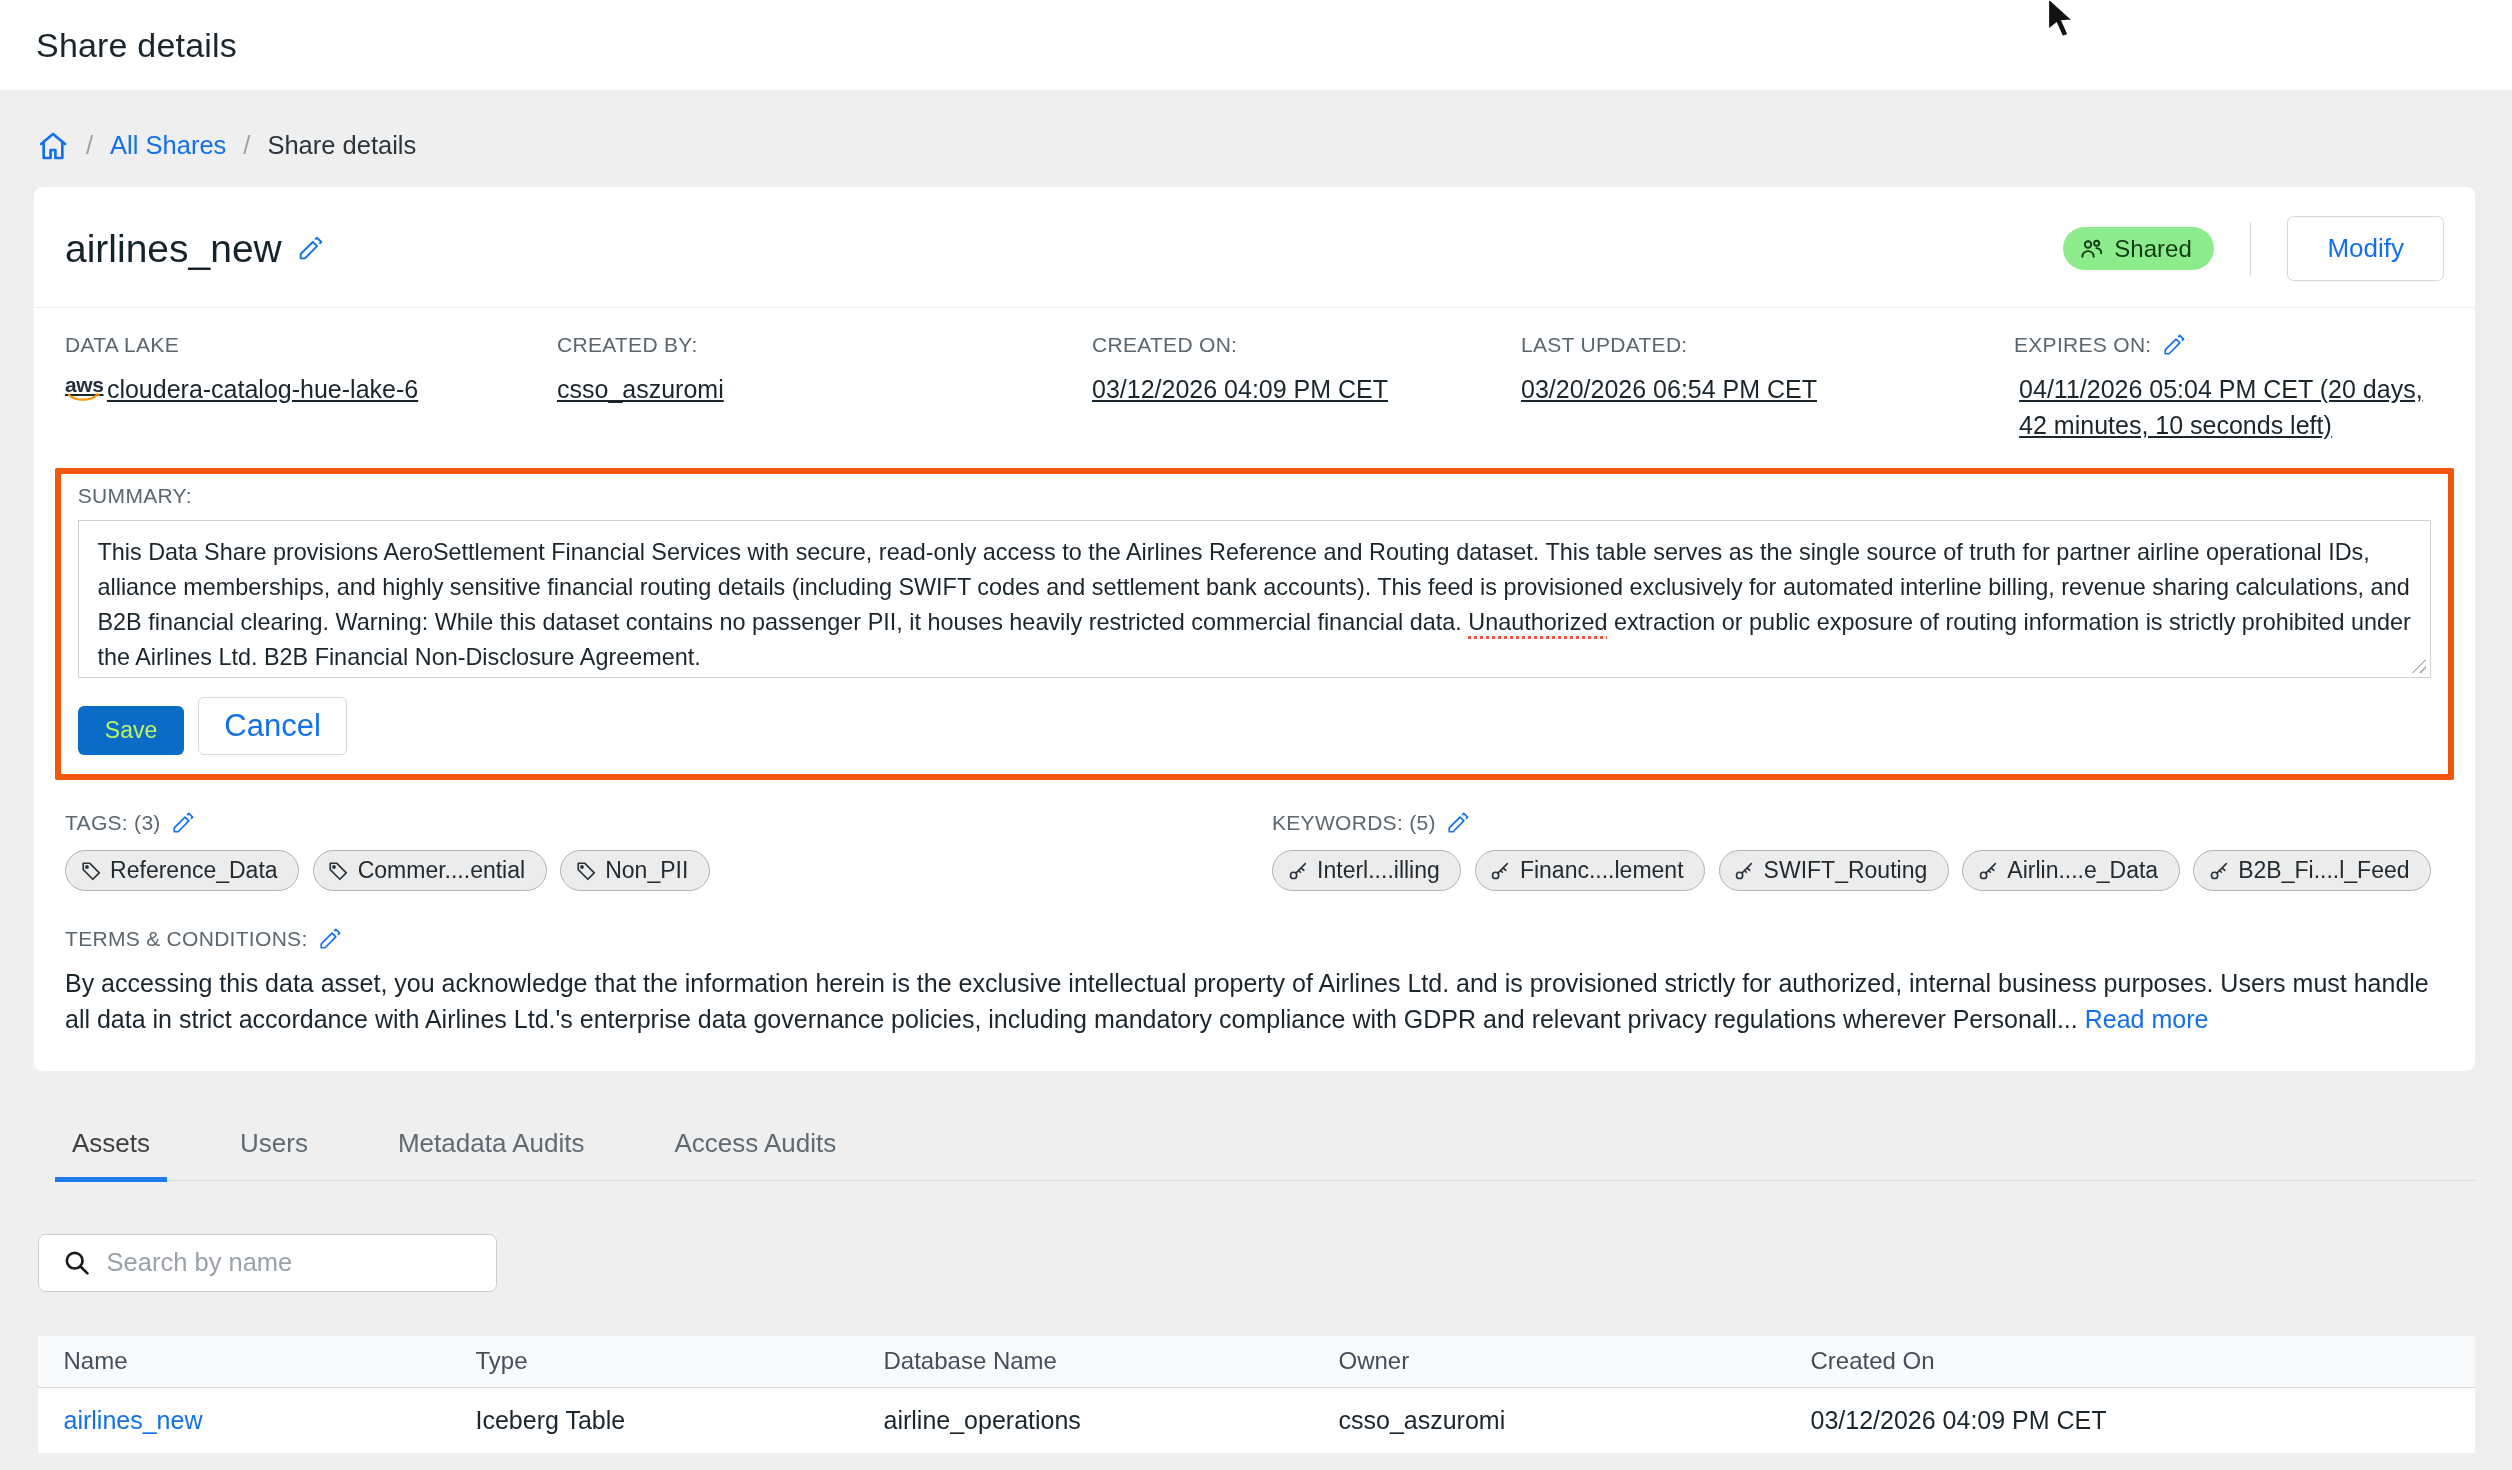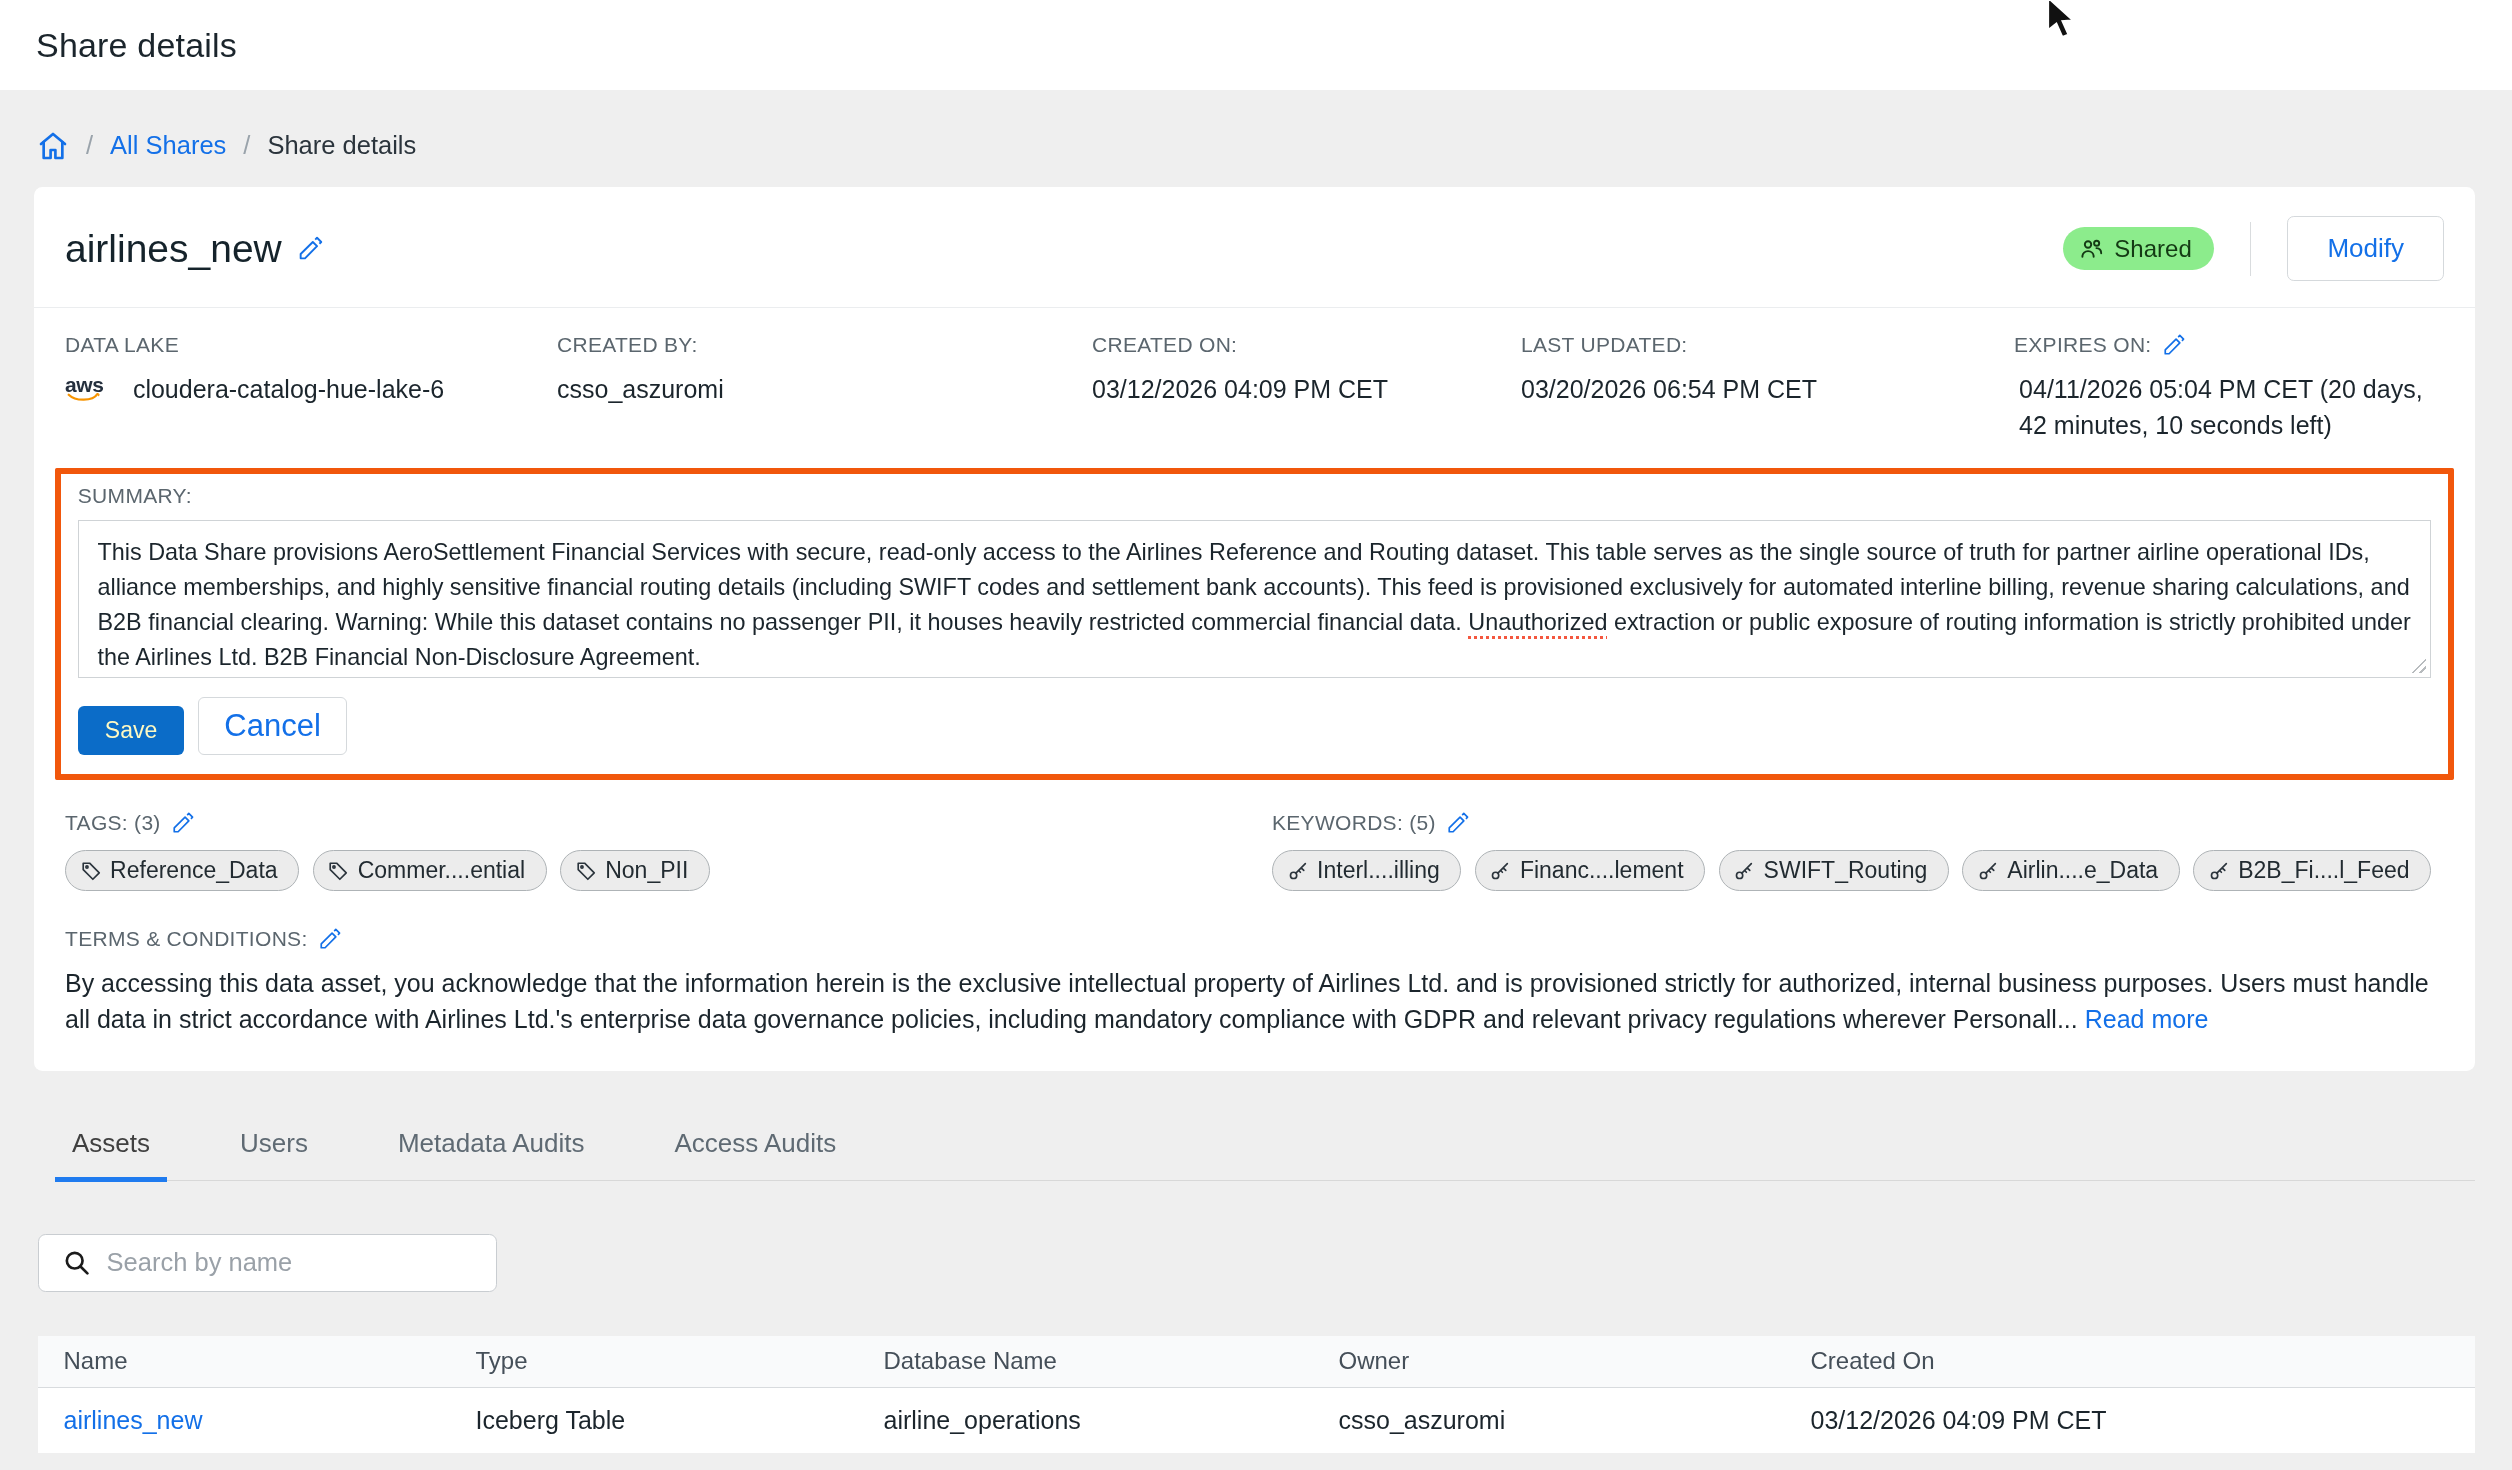--- a/index.html
+++ b/index.html
@@ -24,37 +24,37 @@
   .badge{display:inline-flex;align-items:center;gap:10.2px;background:#8cec8c;color:#143a14;
          border-radius:849px;padding:7.6px 22px 7.6px 15.3px;font-size:24px;}
   .badge svg{width:25.5px;height:25.5px;}
   .vdivider{width:1.7px;height:54px;background:#d9dcde;margin:0 36px;}
   .btn-modify{background:#fff;border:1.7px solid #d5d9dc;border-radius:6.8px;color:#1370e8;
               font-size:26px;padding:16px 39px;cursor:pointer;font-family:inherit;}
   .card-hr{border:none;border-top:1.7px solid #ebedef;margin:25.5px -31px 0 -31px;}
   
   .meta{display:grid;grid-template-columns:492px 535px 429px 493px 1fr;margin-top:25.5px;}
   .meta-label{font-size:21px;color:#5b666e;letter-spacing:0.3px;display:flex;align-items:center;}
-  .meta-value{font-size:25px;color:#1b252c;margin-top:13.6px;display:flex;align-items:center;gap:26px;line-height:36px;}
+  .meta-value{font-size:25px;color:#1b252c;margin-top:13.6px;display:flex;align-items:center;gap:0;line-height:36px;text-decoration:underline;}
   .meta-col.expires .meta-value{display:block;max-width:484px;padding-left:5.1px;}
   .aws{display:inline-flex;flex-direction:column;align-items:center;line-height:1;margin-right:3.4px;}
   .aws b{font-size:21px;font-weight:700;color:#25303e;letter-spacing:-0.4px;}
   .aws svg{width:34px;height:10.2px;margin-top:-1.7px;}
   
   .summary-box{border:6px solid #f1570c;border-radius:1.7px;margin:25.5px -10.2px 0 -10.2px;padding:10.2px 17px 18.7px 17px;}
   .sec-label{font-size:21px;color:#5b666e;letter-spacing:0.3px;display:flex;align-items:center;}
   .fake-textarea{position:relative;border:1.7px solid #cfd3d6;border-radius:0;background:#fff;
                  margin-top:12px;padding:13.6px 18.7px;height:129px;font-size:23.4px;line-height:35px;color:#1b252c;
                  overflow:hidden;cursor:text;}
   .misspell{text-decoration:underline dotted #f4573f 2.5px;text-underline-offset:6px;}
   .resize-handle{position:absolute;right:4.2px;bottom:4.2px;width:15.3px;height:15.3px;
                  background:repeating-linear-gradient(-45deg,transparent 0 3.4px,#b7bbbe 3.4px 5.1px);
                  clip-path:polygon(100% 0,100% 100%,0 100%);}
   .btn-row{display:flex;gap:13.6px;margin-top:18.7px;}
-  .btn-save{background:#0b6cc8;color:#fef9c3;border:none;border-radius:6px;font-size:23px;
+  .btn-save{background:#0b6cc8;color:#bef264;border:none;border-radius:6px;font-size:23px;
             padding:11px 27px;cursor:pointer;font-family:inherit;margin-top:9px;}
   .btn-cancel{background:#fff;color:#1370e8;border:1.7px solid #d5d9dc;border-radius:6px;
               font-size:31px;padding:9.3px 25.5px;cursor:pointer;font-family:inherit;}
   
   .tk-row{display:grid;grid-template-columns:1207px 1fr;margin-top:31px;}
   .chip-strip{display:flex;gap:13.6px;margin-top:15.3px;flex-wrap:wrap;}
   .chip{display:inline-flex;align-items:center;gap:8.5px;background:#ececec;border:1.7px solid #aeb3b6;
         border-radius:849px;padding:6px 20.4px 6px 13.6px;font-size:23px;color:#222b31;}
   .chip svg{width:22px;height:22px;flex:none;}
   

